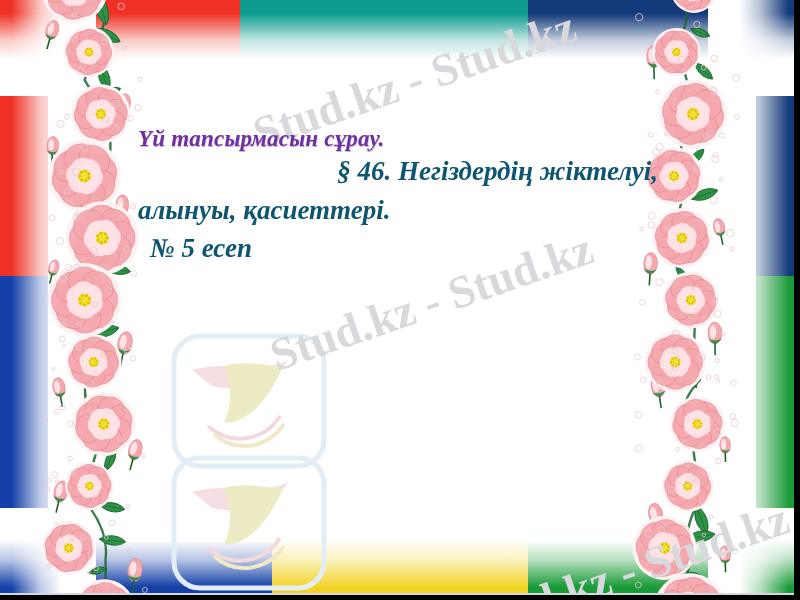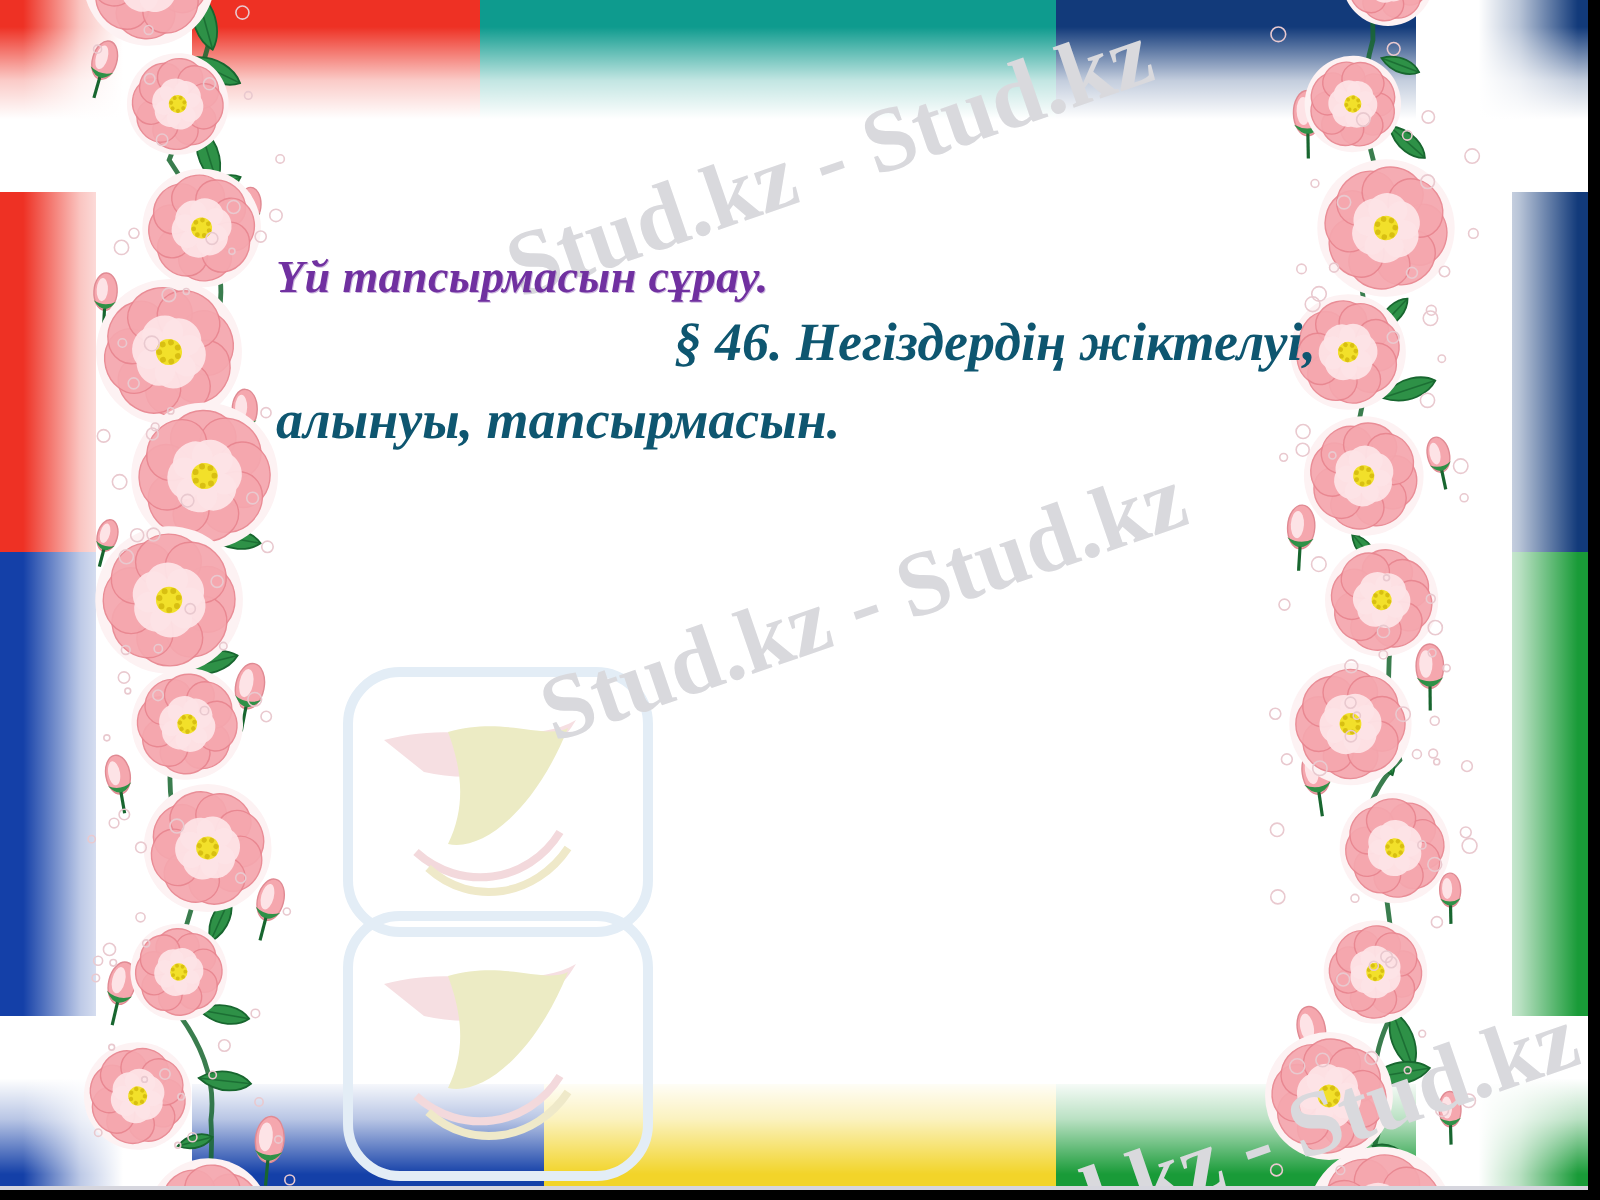--- a/index.html
+++ b/index.html
@@ -1156,18 +1156,19 @@
         <circle cx="35.30178326474623" cy="529.9819958847736" r="3.3573456790123455" fill="none" stroke="#e9c9cf" stroke-width="0.8"></circle>
         <circle cx="85.10435528120713" cy="516.8415637860082" r="1.6807098765432098" fill="none" stroke="#e9c9cf" stroke-width="0.8"></circle>
         <circle cx="16.22174211248285" cy="302.3122427983539" r="2.731851851851852" fill="none" stroke="#e9c9cf" stroke-width="0.8"></circle>
         <circle cx="79.98727709190672" cy="136.3940329218107" r="2.7107716049382713" fill="none" stroke="#e9c9cf" stroke-width="0.8"></circle>
       </g>
     </svg>
 
   <div id="text-block">
     <div id="slide-title">Үй тапсырмасын сұрау.</div>
     <div class="body-line indent-1">§  46.  Негіздердің жіктелуі,</div>
-    <div class="body-line indent-2">алынуы, тапсырмасын.</div>
+    <div class="body-line indent-2">алынуы, қасиеттері.</div>
+    <div class="body-line indent-3">№ 5 есеп</div>
   </div>
 
   <div id="bottom-chrome"></div>
   <div id="right-chrome"></div>
 </div>
 
 </body></html>

